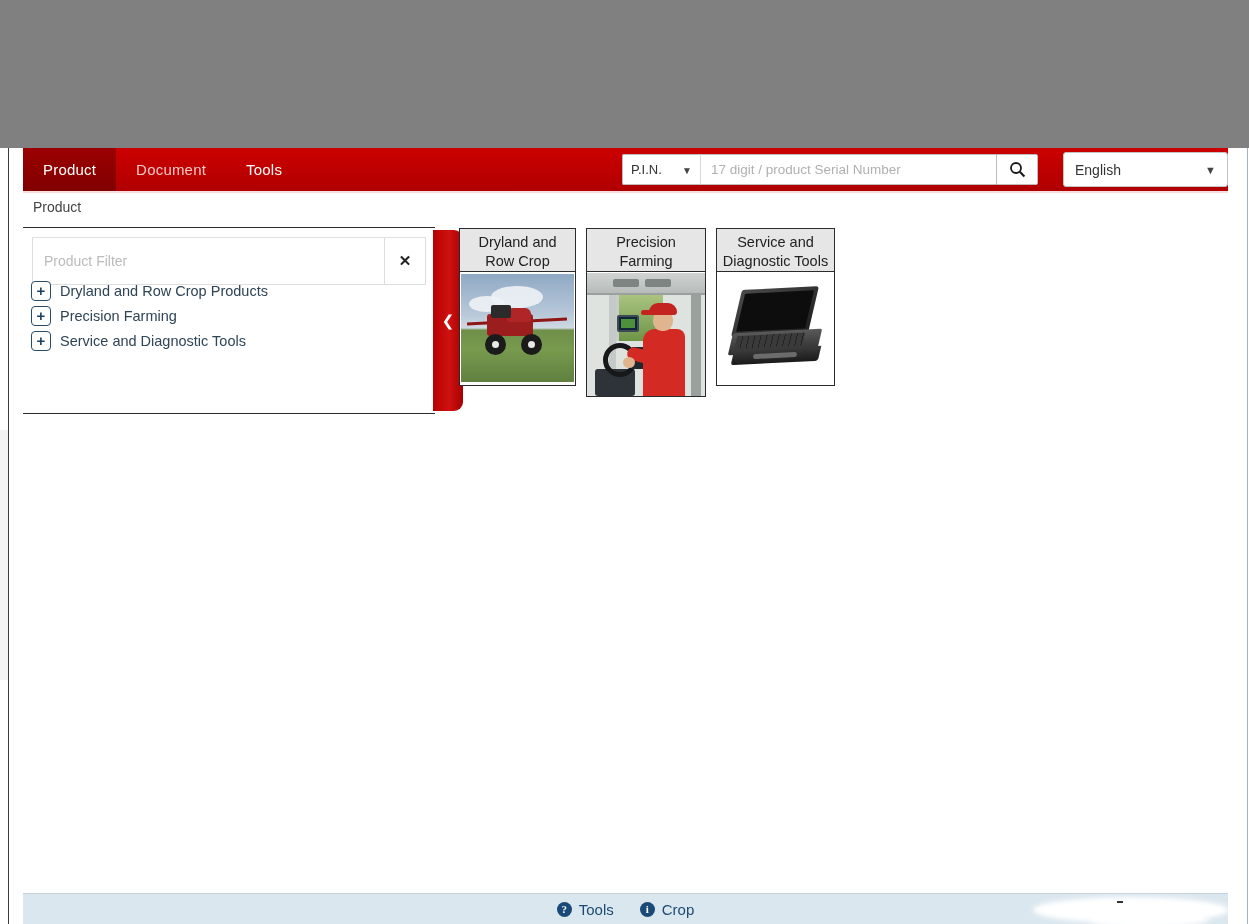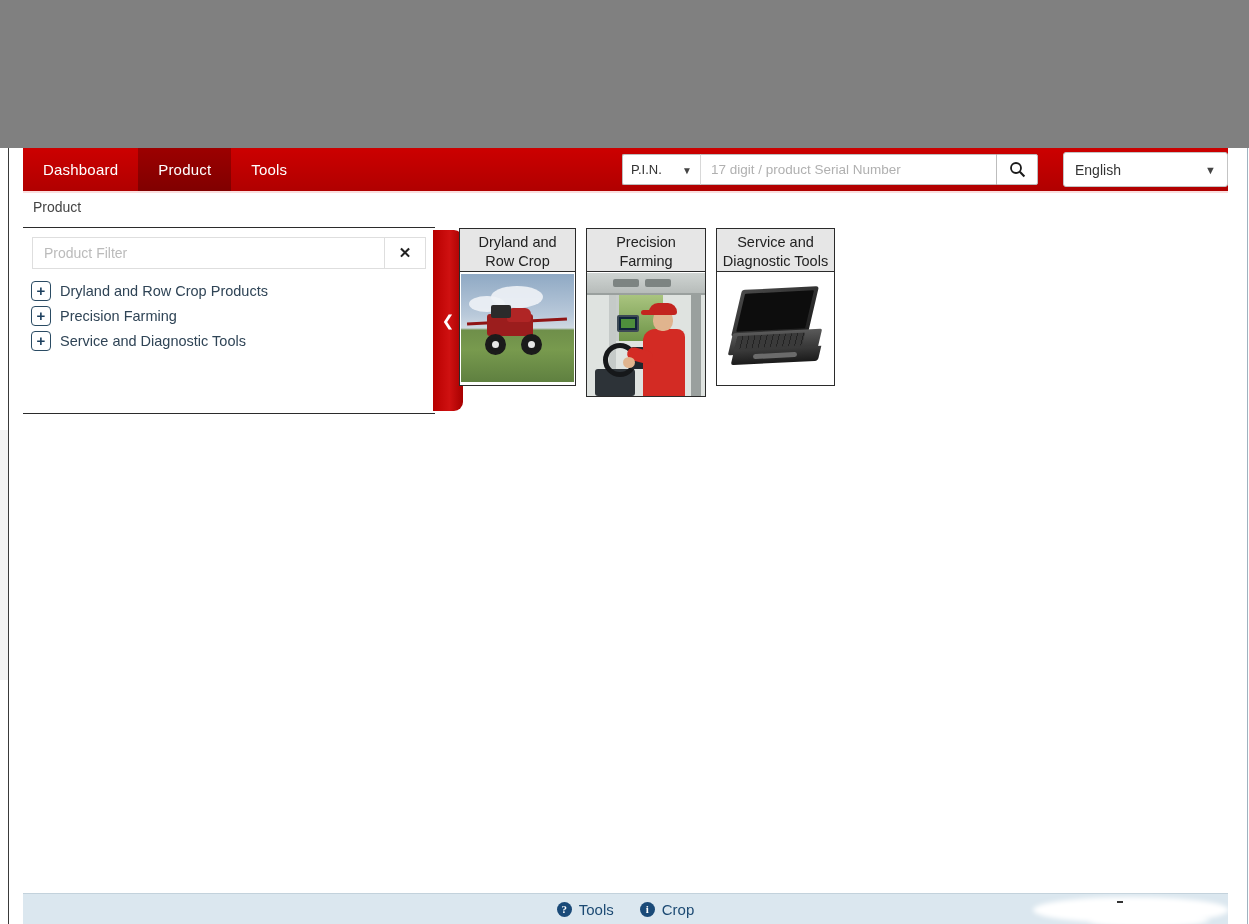--- a/index.html
+++ b/index.html
@@ -174,21 +174,21 @@
   .panel {
     position: absolute;
     left: 14px; top: 79px;
     width: 412px; height: 187px;
     background: #ffffff;
     border-top: 1px solid #2b2b2b;
     border-bottom: 1px solid #2b2b2b;
   }
   .filter-row {
     position: absolute; left: 9px; top: 9px;
-    width: 394px; height: 32px;
+    width: 394px; height: 48px;
     display: flex;
   }
   .filter-input {
     flex: 1;
     border: 1px solid #dedede;
     border-right: none;
     font-family: "Liberation Sans", sans-serif;
     font-size: 14px;
     color: #444;
     padding: 0 11px;
@@ -483,25 +483,25 @@
 <div class="left-gutter-shade"></div>
 <div class="corner-fold-left"></div>
 <div class="corner-fold-right"></div>
 <div class="page-rule-right"></div>
 <div class="page-rule-far"></div>
 
 <div class="page">
 
   <div class="navbar">
     <div class="nav-items">
-      <div class="nav-item">
-        <span>Dashboard</span>
-      </div>
       <div class="nav-item active">
         <span>Product</span>
+      </div>
+      <div class="nav-item dim">
+        <span>Document</span>
       </div>
       <div class="nav-item">
         <span>Tools</span>
       </div>
     </div>
 
     <div class="nav-spacer"></div>
 
     <div class="search-group">
       <span class="sel-wrap">

